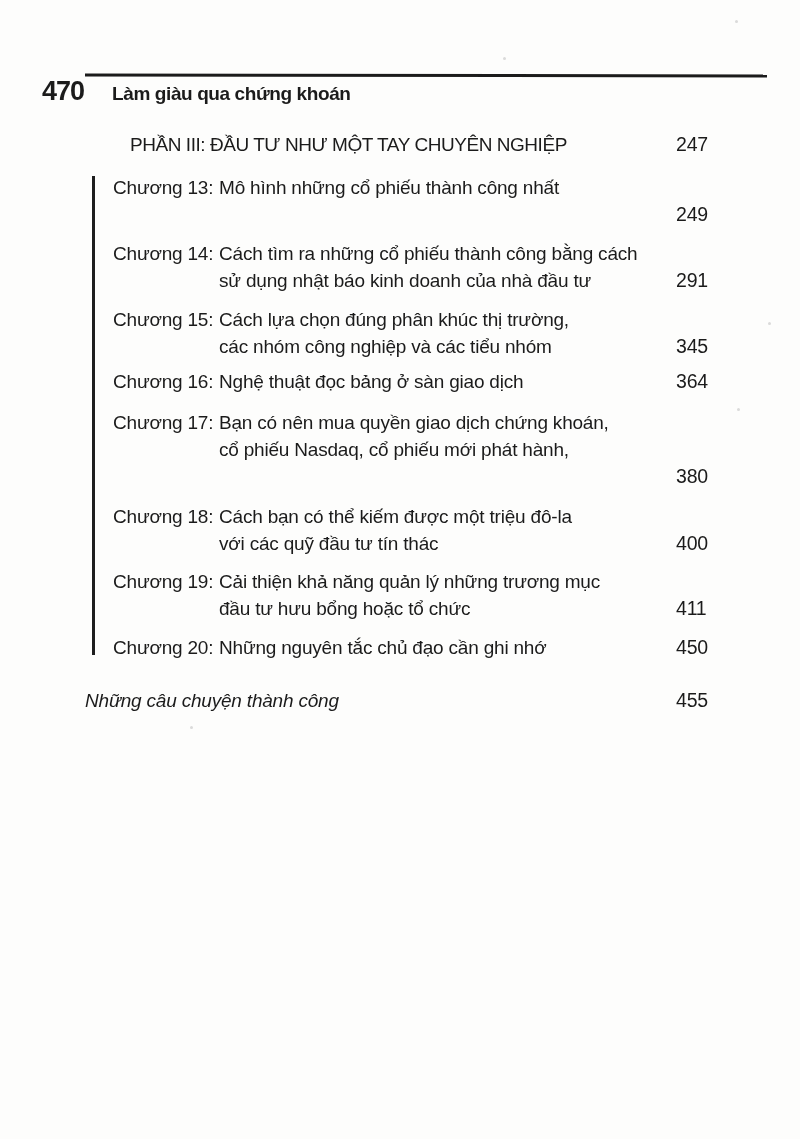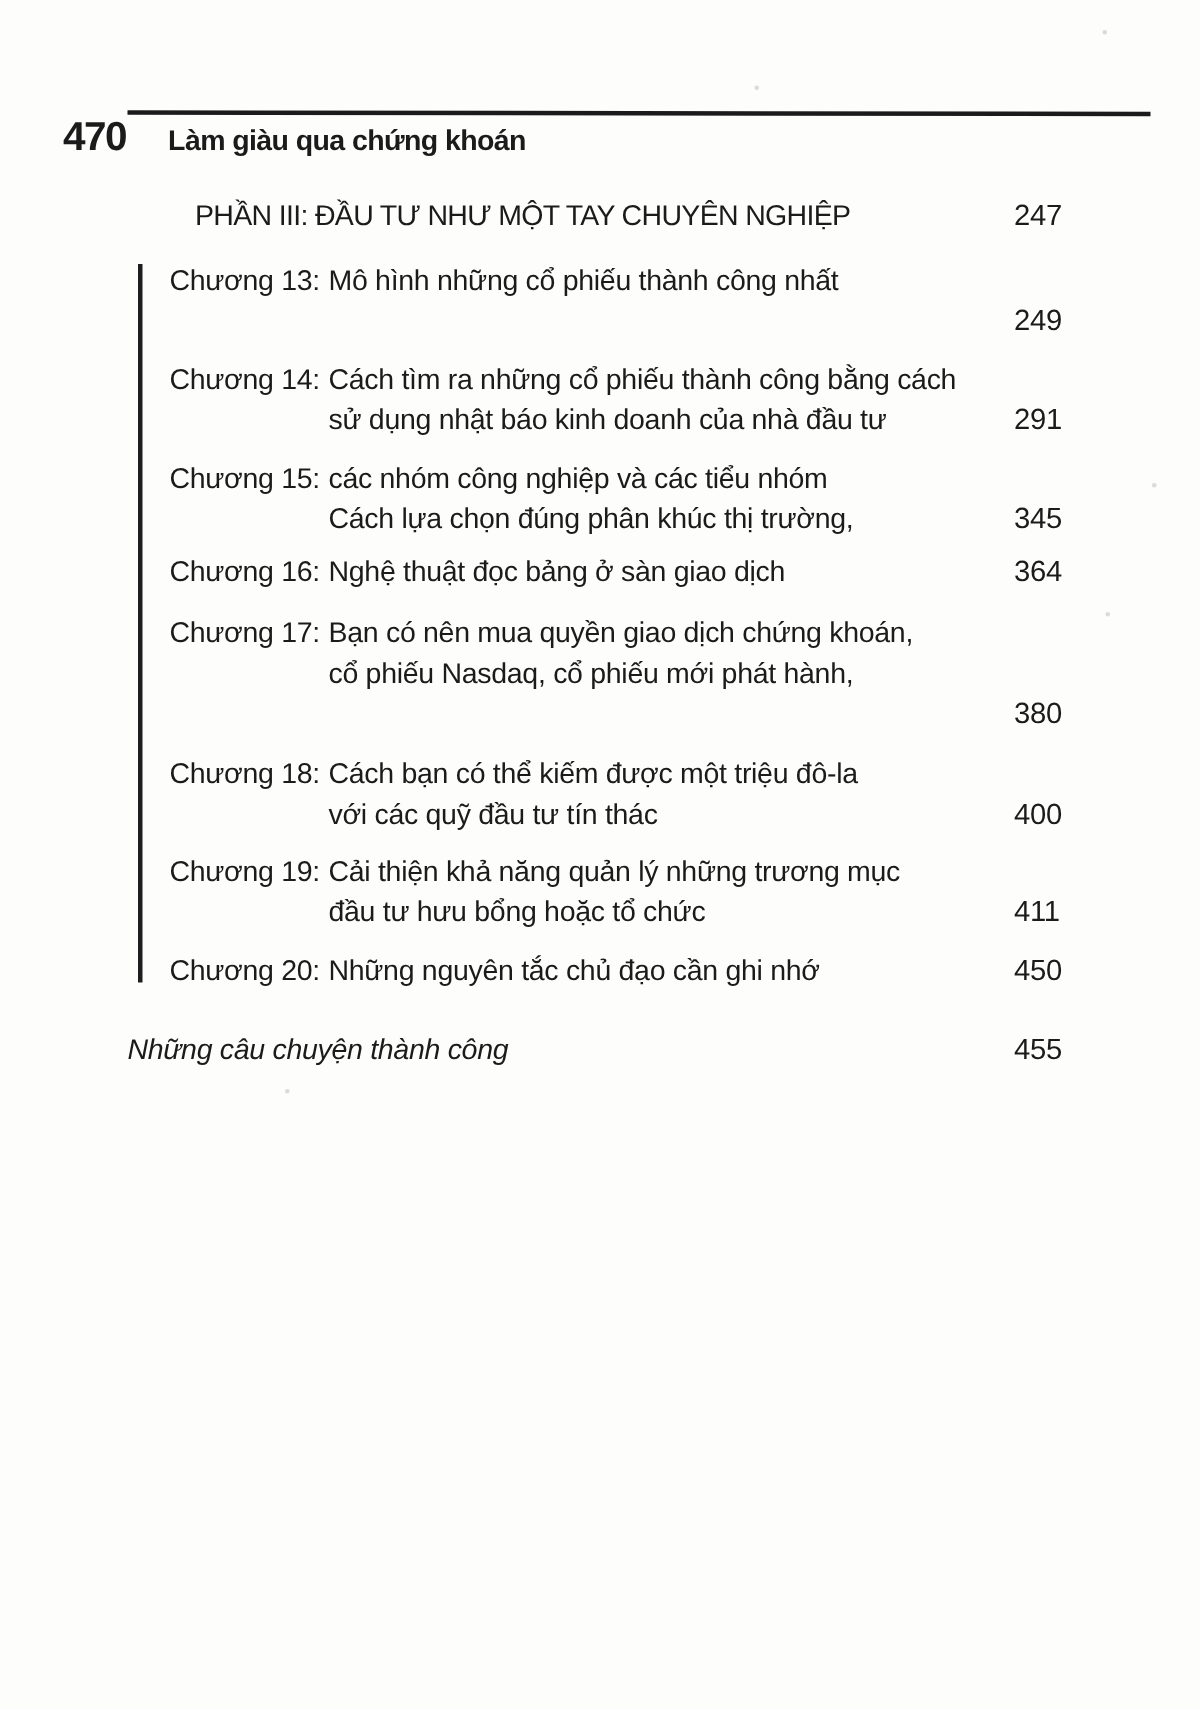--- a/index.html
+++ b/index.html
@@ -83,22 +83,22 @@
     <div class="entry-lines">
       <div>Cách tìm ra những cổ phiếu thành công bằng cách</div>
       <div>sử dụng nhật báo kinh doanh của nhà đầu tư</div>
     </div>
     <span class="pagenum">291</span>
   </div>
 
   <div class="row" style="top:306px;height:54px;">
     <span class="entry-label">Chương 15:</span>
     <div class="entry-lines">
+      <div>Cách lựa chọn đúng phân khúc thị trường,</div>
       <div>các nhóm công nghiệp và các tiểu nhóm</div>
-      <div>Cách lựa chọn đúng phân khúc thị trường,</div>
     </div>
     <span class="pagenum">345</span>
   </div>
 
   <div class="row" style="top:368px;height:27px;">
     <span class="entry-label">Chương 16:</span>
     <div class="entry-lines">
       <div>Nghệ thuật đọc bảng ở sàn giao dịch</div>
     </div>
     <span class="pagenum">364</span>

